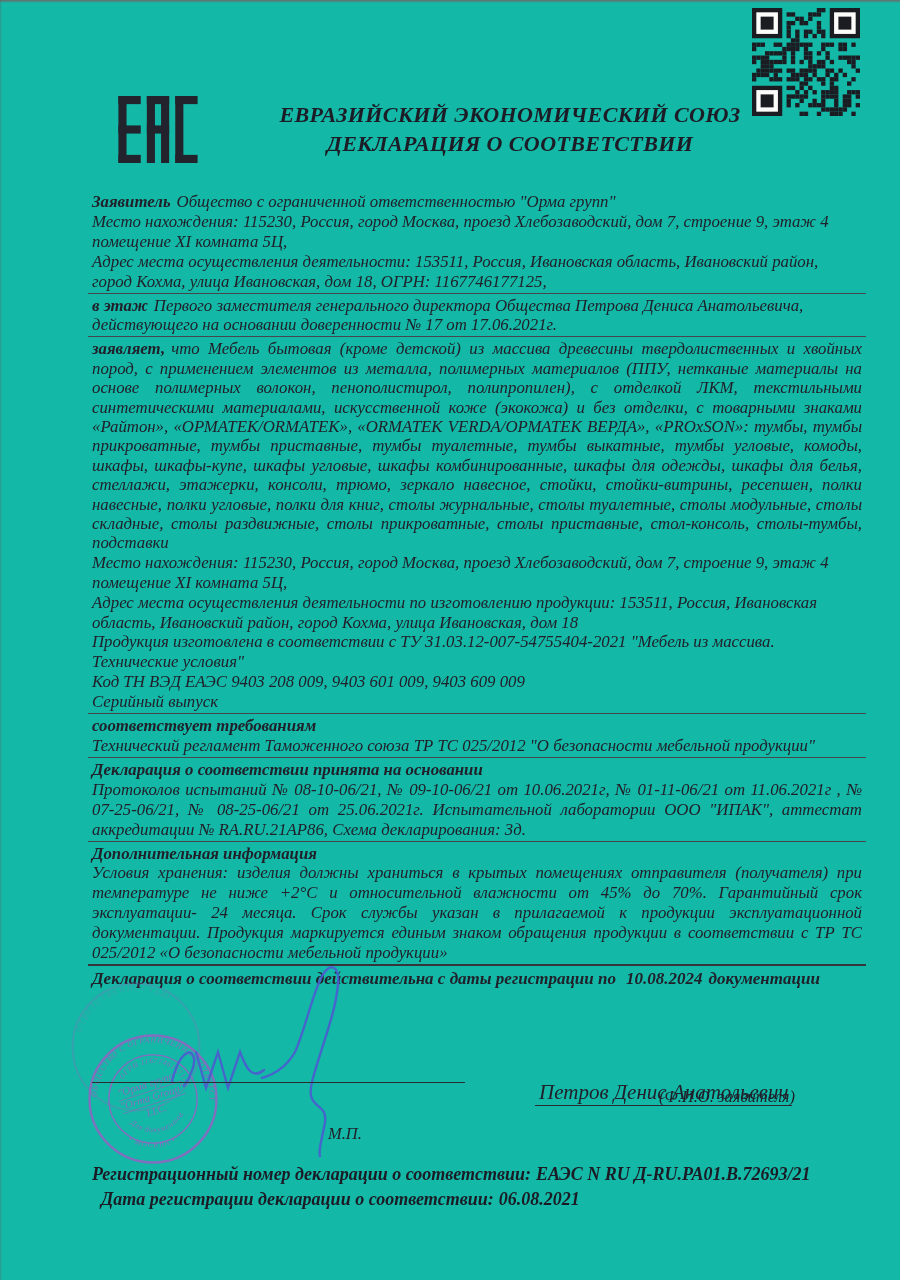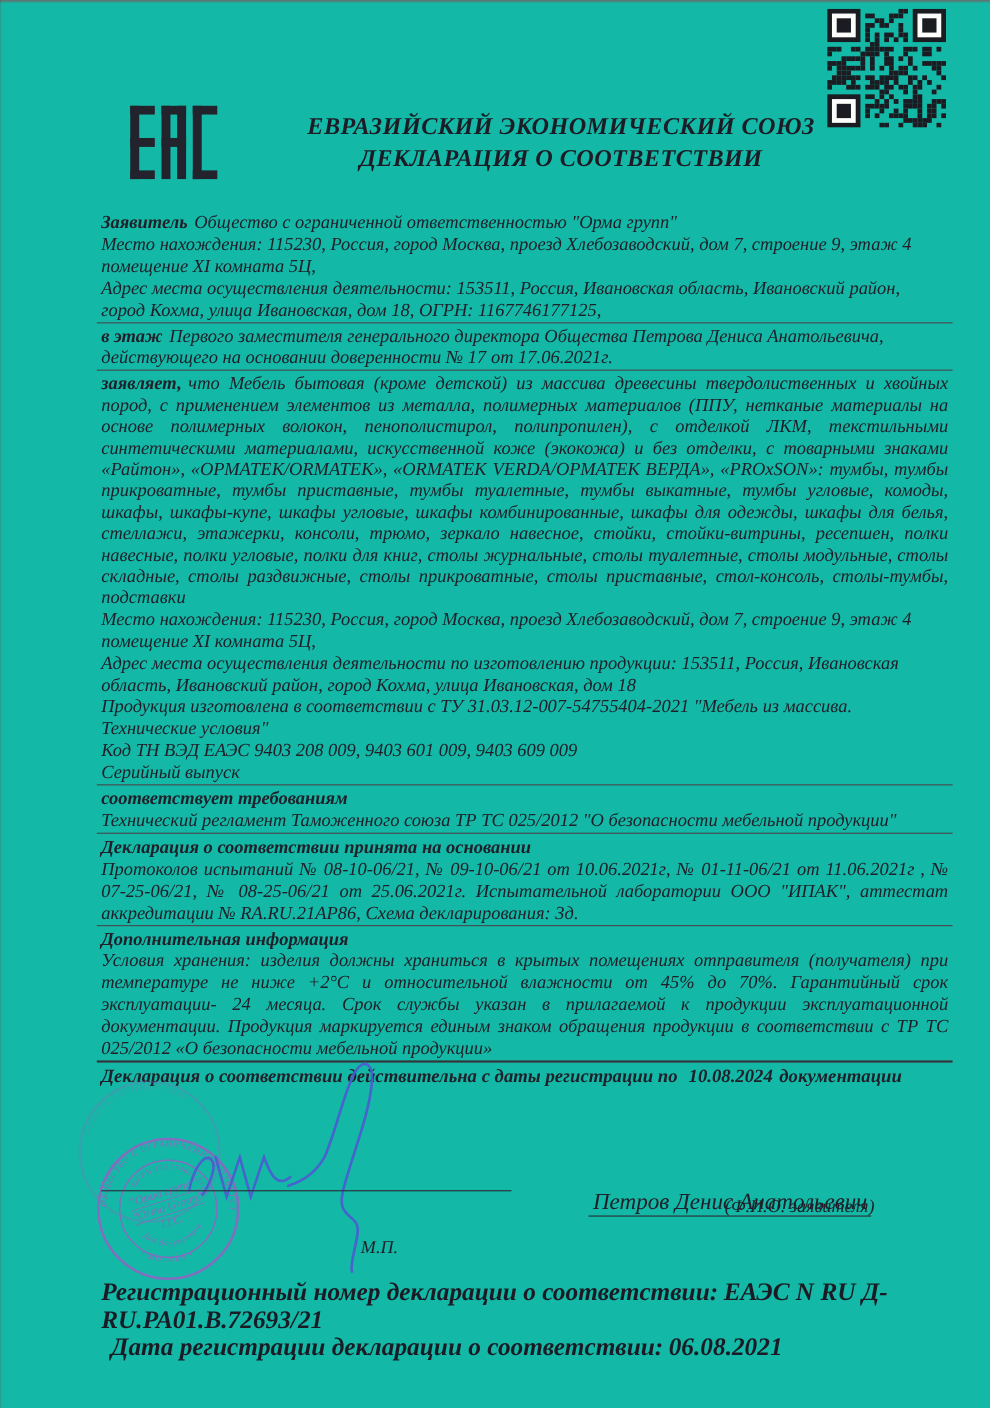--- a/index.html
+++ b/index.html
@@ -41,21 +41,21 @@
   .fio{position:absolute;left:535px;top:1080px;width:260px;text-align:left;font-size:21px;}
   .fio span{border-bottom:1.5px solid #2a2a32;padding:0 4px 1px;}
   .fio-caption{position:absolute;left:535px;top:1087px;width:260px;text-align:right;font-size:16.5px;}
   .mp{position:absolute;left:284px;top:1124px;font-size:16.5px;margin-left:44px;}
 
   .stamp{position:absolute;left:67px;top:1030px;width:172px;height:138px;opacity:.82;}
   .stamp-ghost{position:absolute;left:50px;top:978px;width:172px;height:138px;opacity:.25;}
   .signature-svg{position:absolute;left:150px;top:940px;width:260px;height:230px;}
 
   
-  .footer{position:absolute;left:92px;top:1162px;font-weight:bold;font-size:23px;line-height:25px;color:#1b1b25;}
+  .footer{position:absolute;left:92px;top:1162px;font-weight:bold;font-size:18px;line-height:25px;color:#1b1b25;}
   .footer .l2{padding-left:9px;}
   .footer span{margin-right:5px;}
 </style>
 </head>
 <body>
 
 <div class="page">
   <div class="scan-edge-top"></div>
   <div class="scan-edge-left"></div>
 

